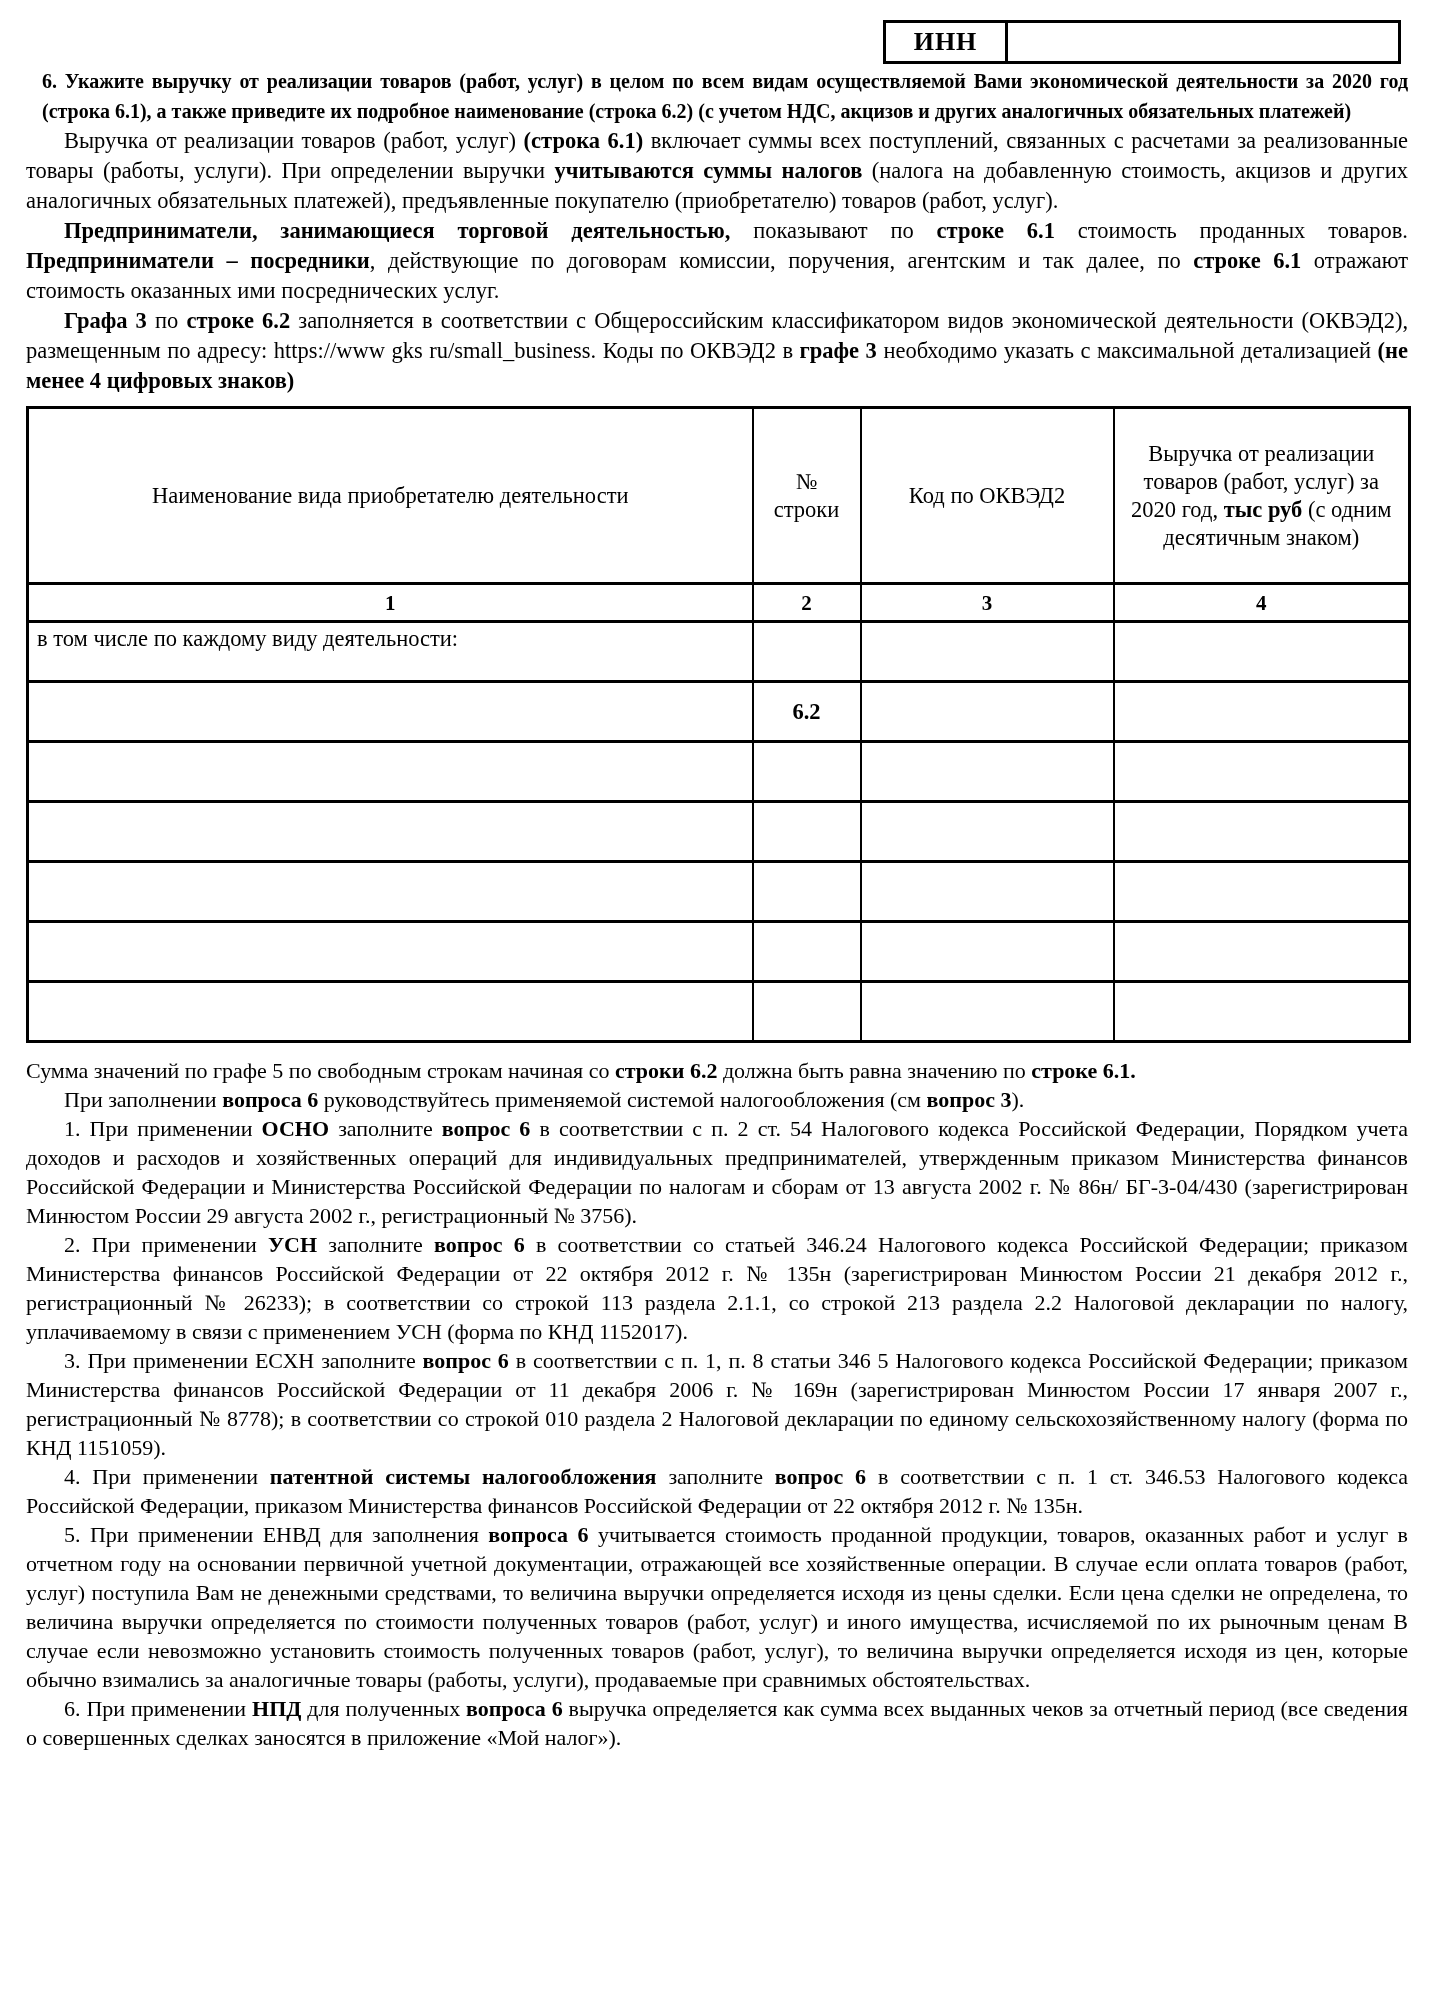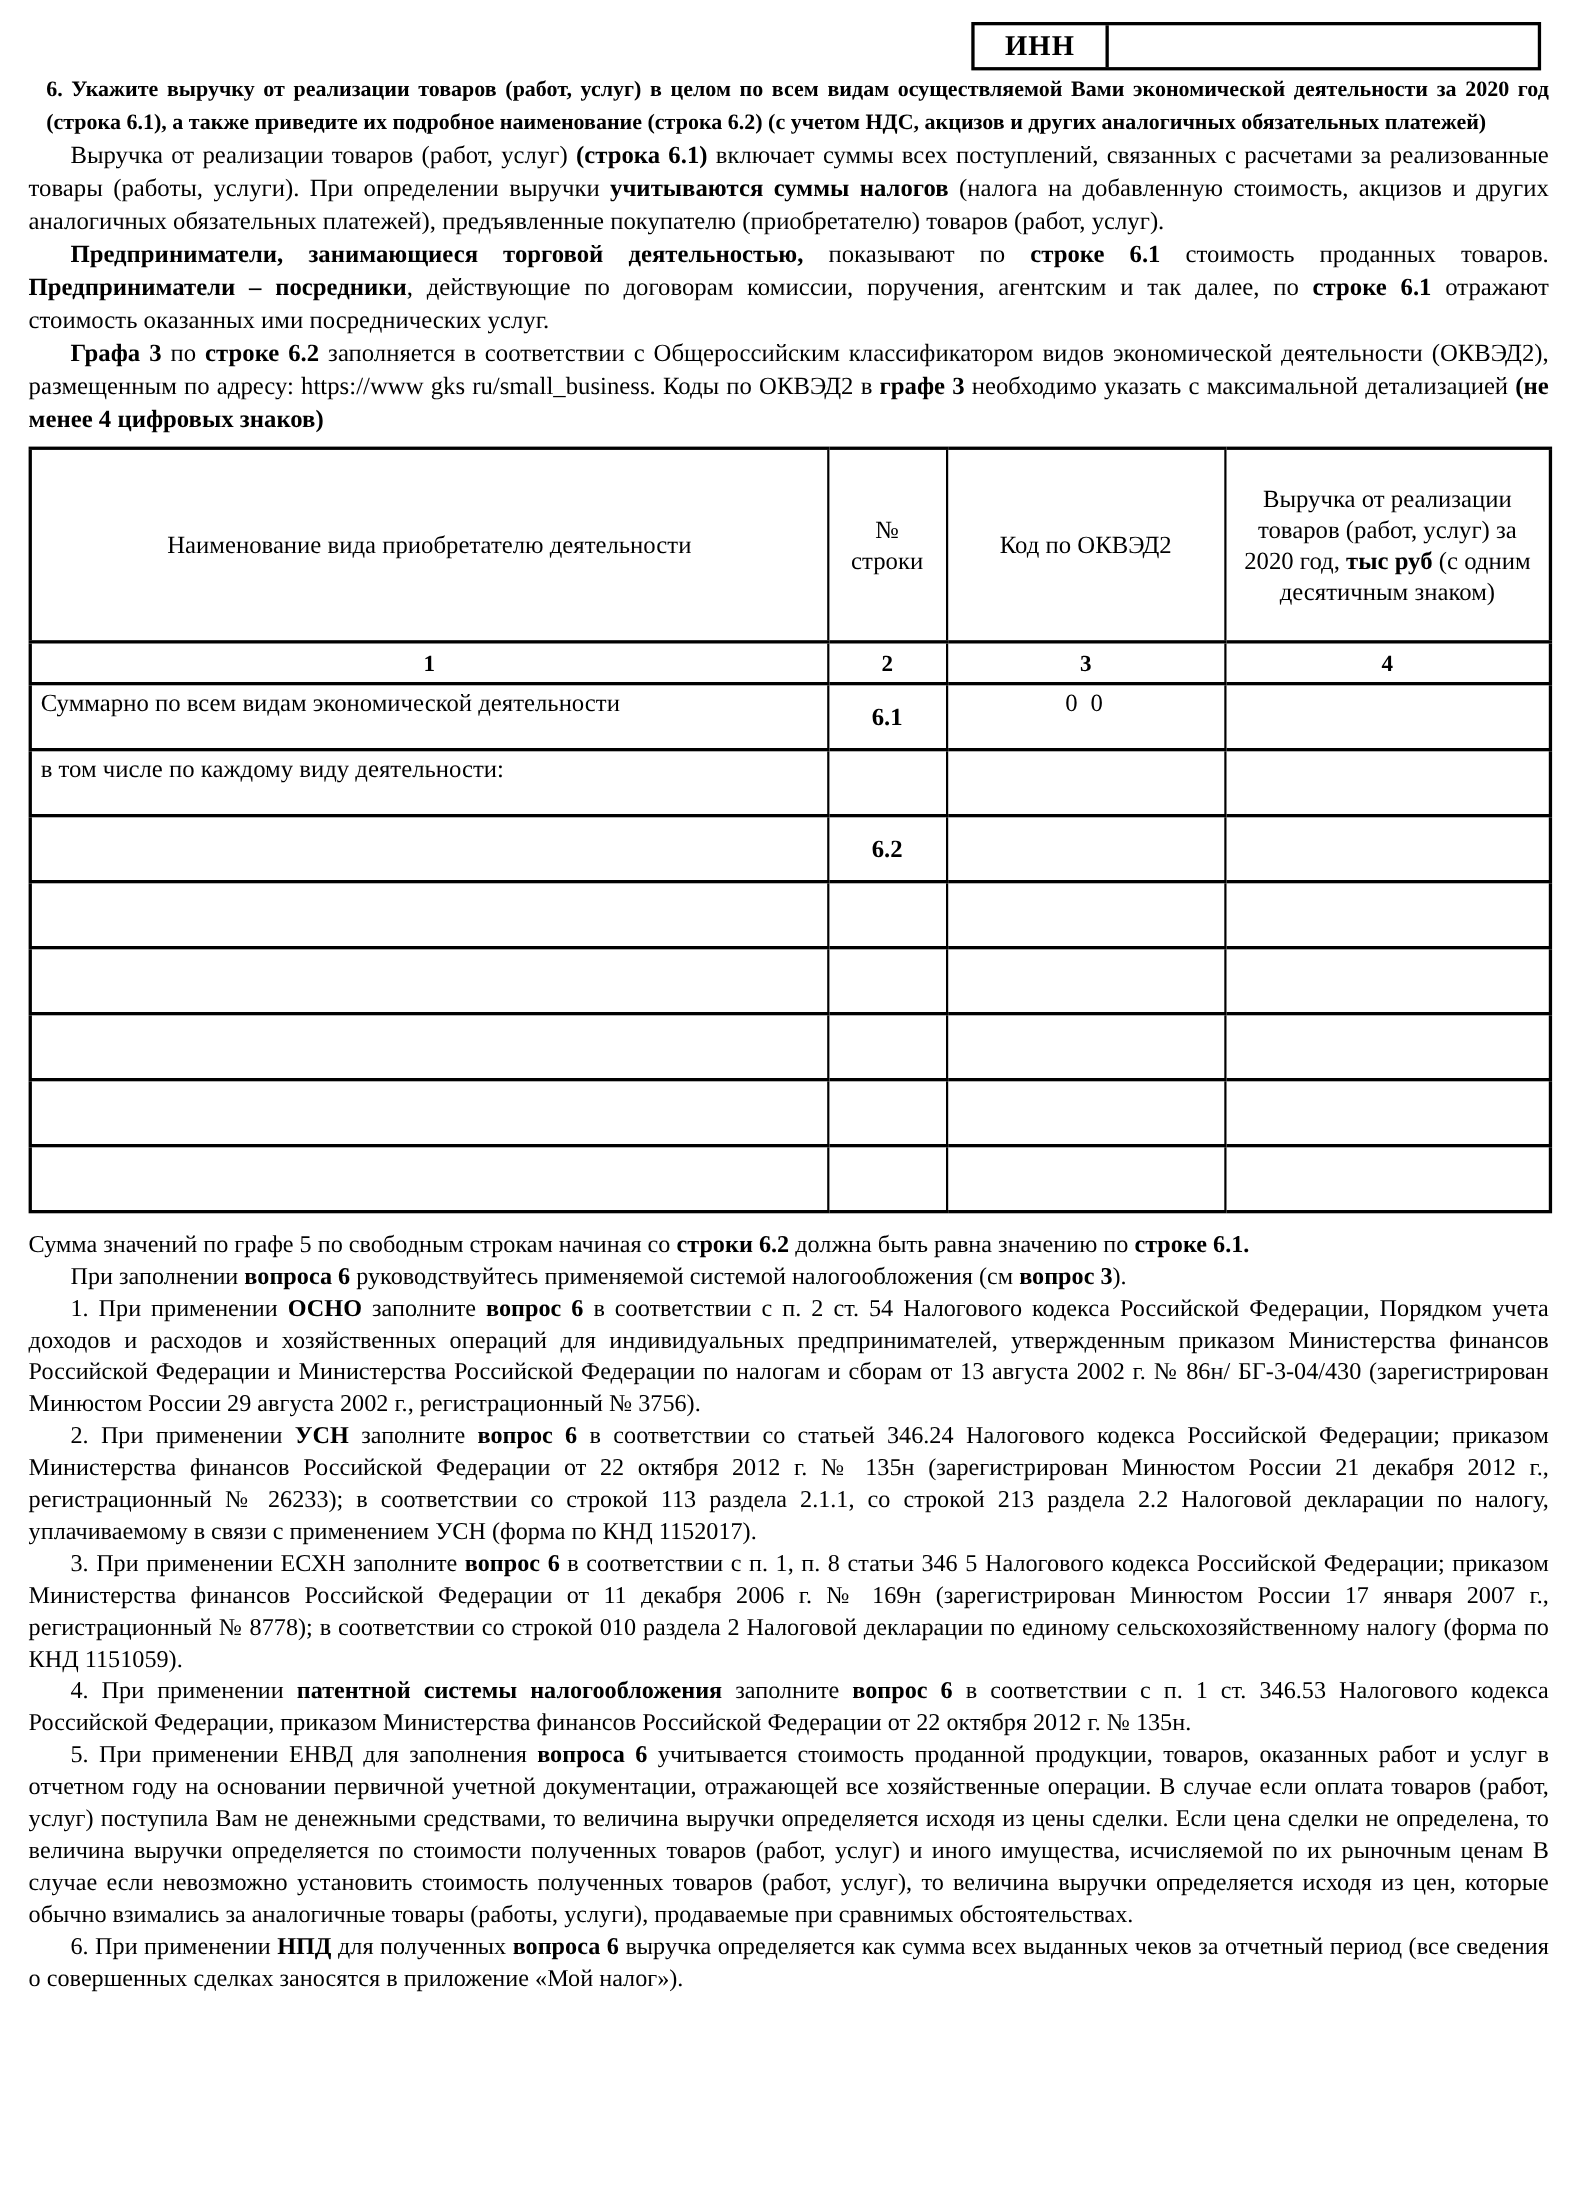--- a/index.html
+++ b/index.html
@@ -96,26 +96,20 @@
         </tr>
         <tr class="colnum-row">
           <td>1</td>
           <td>2</td>
           <td>3</td>
           <td>4</td>
         </tr>
       </thead>
       <tbody>
           <tr class="data-row">
-            <td class="cell-name">Суммарно по всем видам экономической деятельности</td>
-            <td class="cell-line">6.1</td>
-            <td class="cell-okved">0 0</td>
-            <td class="cell-value"></td>
-          </tr>
-          <tr class="data-row">
             <td class="cell-name">в том числе по каждому виду деятельности:</td>
             <td class="cell-line"></td>
             <td class="cell-okved"></td>
             <td class="cell-value"></td>
           </tr>
           <tr class="data-row">
             <td class="cell-name"></td>
             <td class="cell-line">6.2</td>
             <td class="cell-okved"></td>
             <td class="cell-value"></td>

